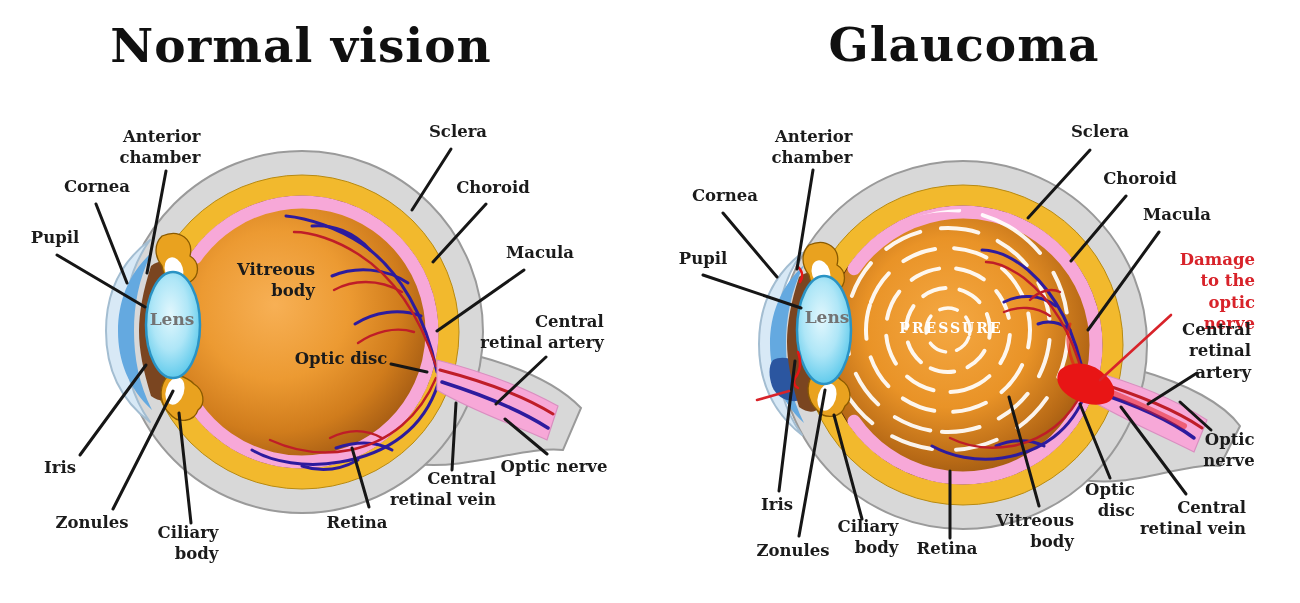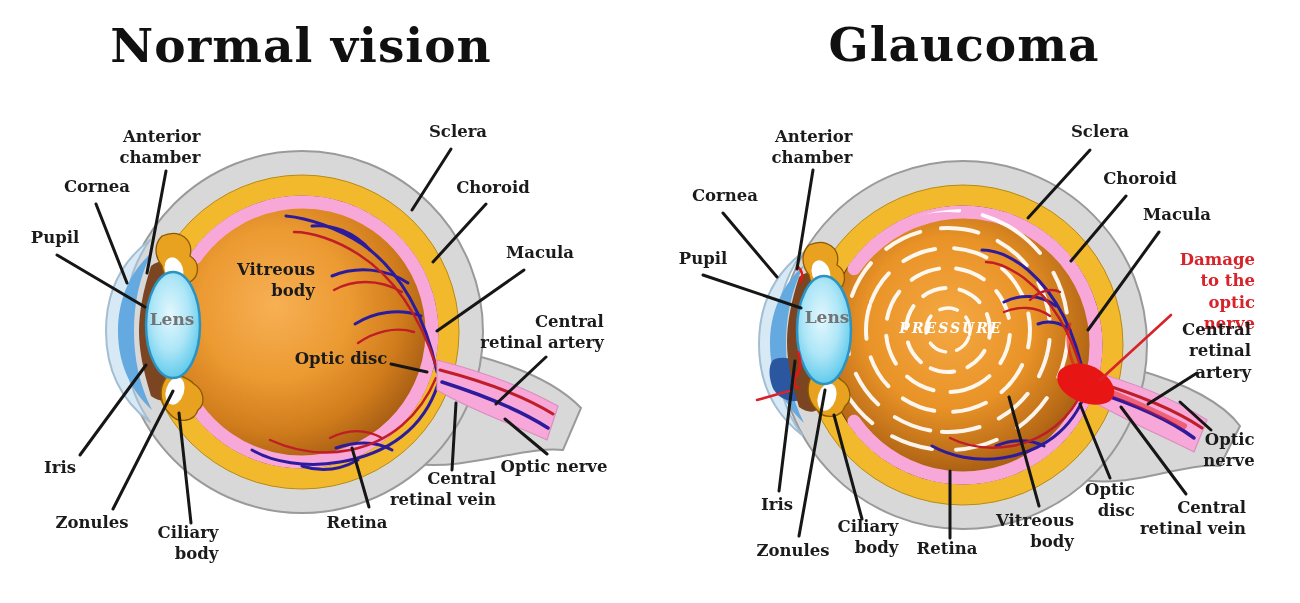--- a/index.html
+++ b/index.html
@@ -214,15 +214,15 @@
 <div class="lbl" style="left:1110px;top:500px;">Optic
 disc</div>
 <div class="lbl" style="left:1035px;top:531px;">Vitreous
 body</div>
 <div class="lbl" style="left:947px;top:549px;">Retina</div>
 <div class="lbl" style="left:868px;top:537px;">Ciliary
 body</div>
 <div class="lbl" style="left:793px;top:551px;">Zonules</div>
 <div class="lbl" style="left:777px;top:505px;">Iris</div>
 <div class="lbl lens" style="left:827px;top:317px;">Lens</div>
-<div class="lbl pressure" style="left:951px;top:328px;font-style:italic;">PRESSURE</div>
+<div class="lbl pressure" style="left:951px;top:328px;">PRESSURE</div>
 
 </div>
 
 </body></html>

